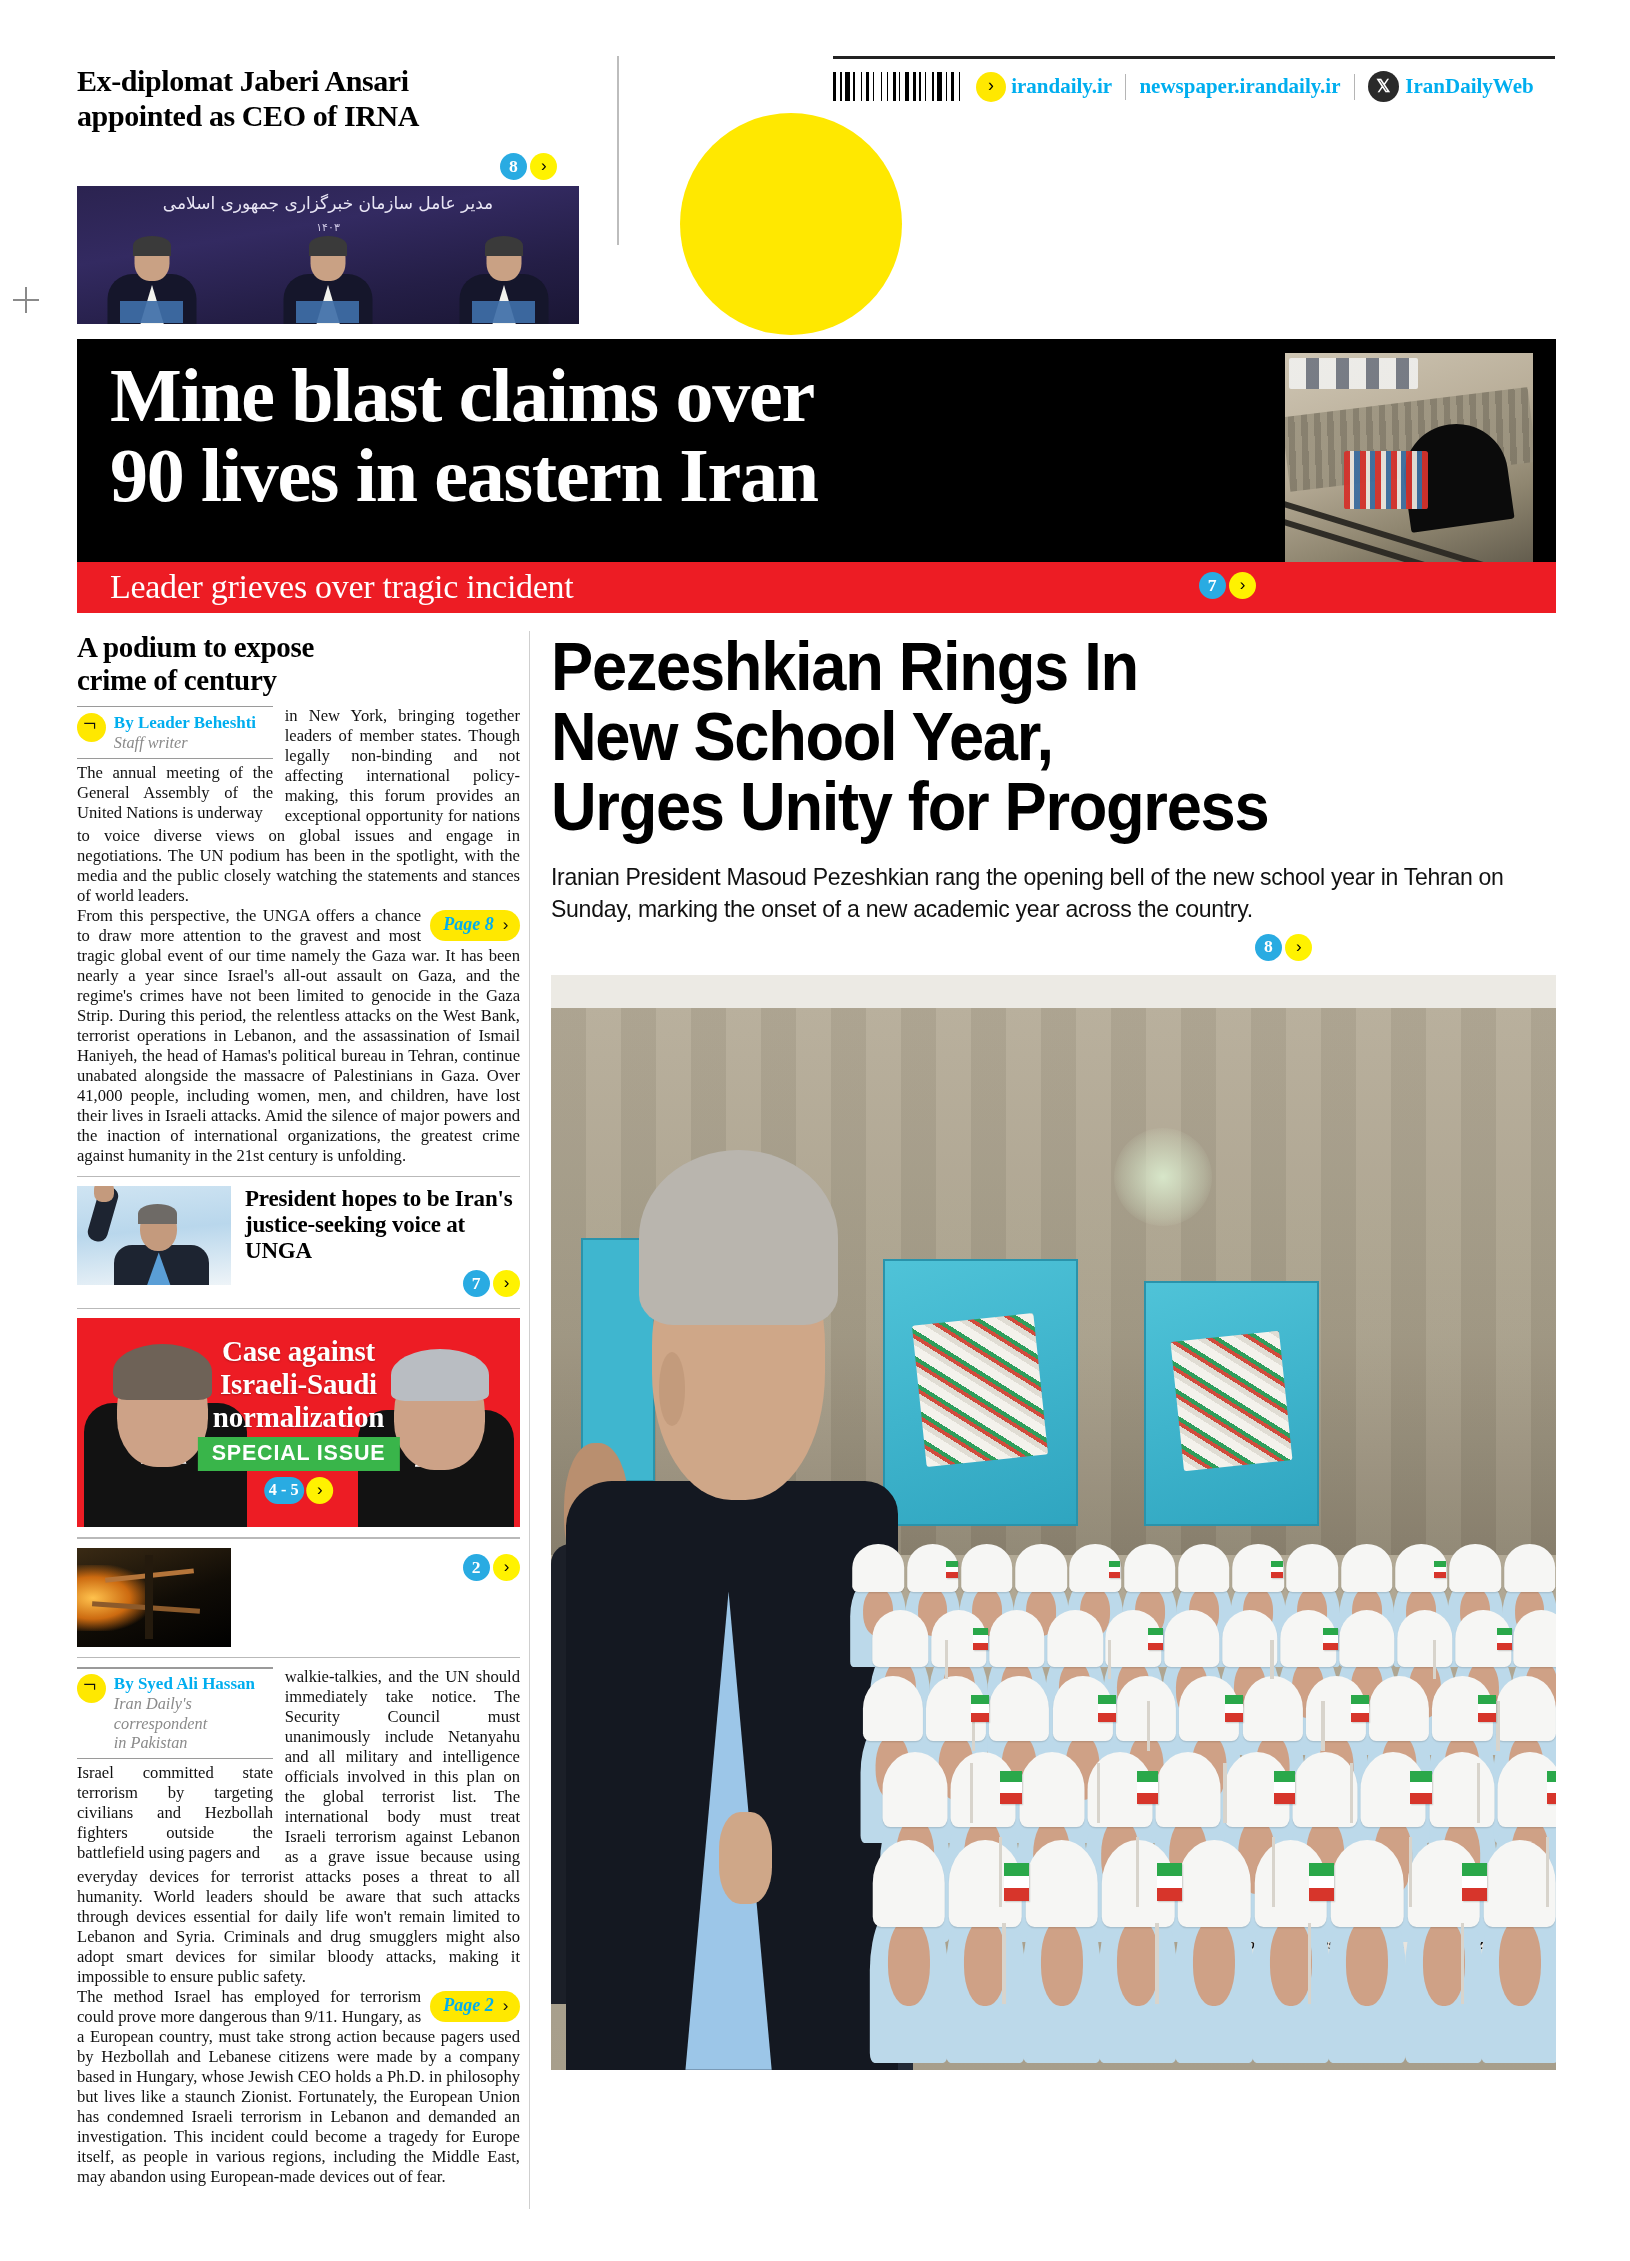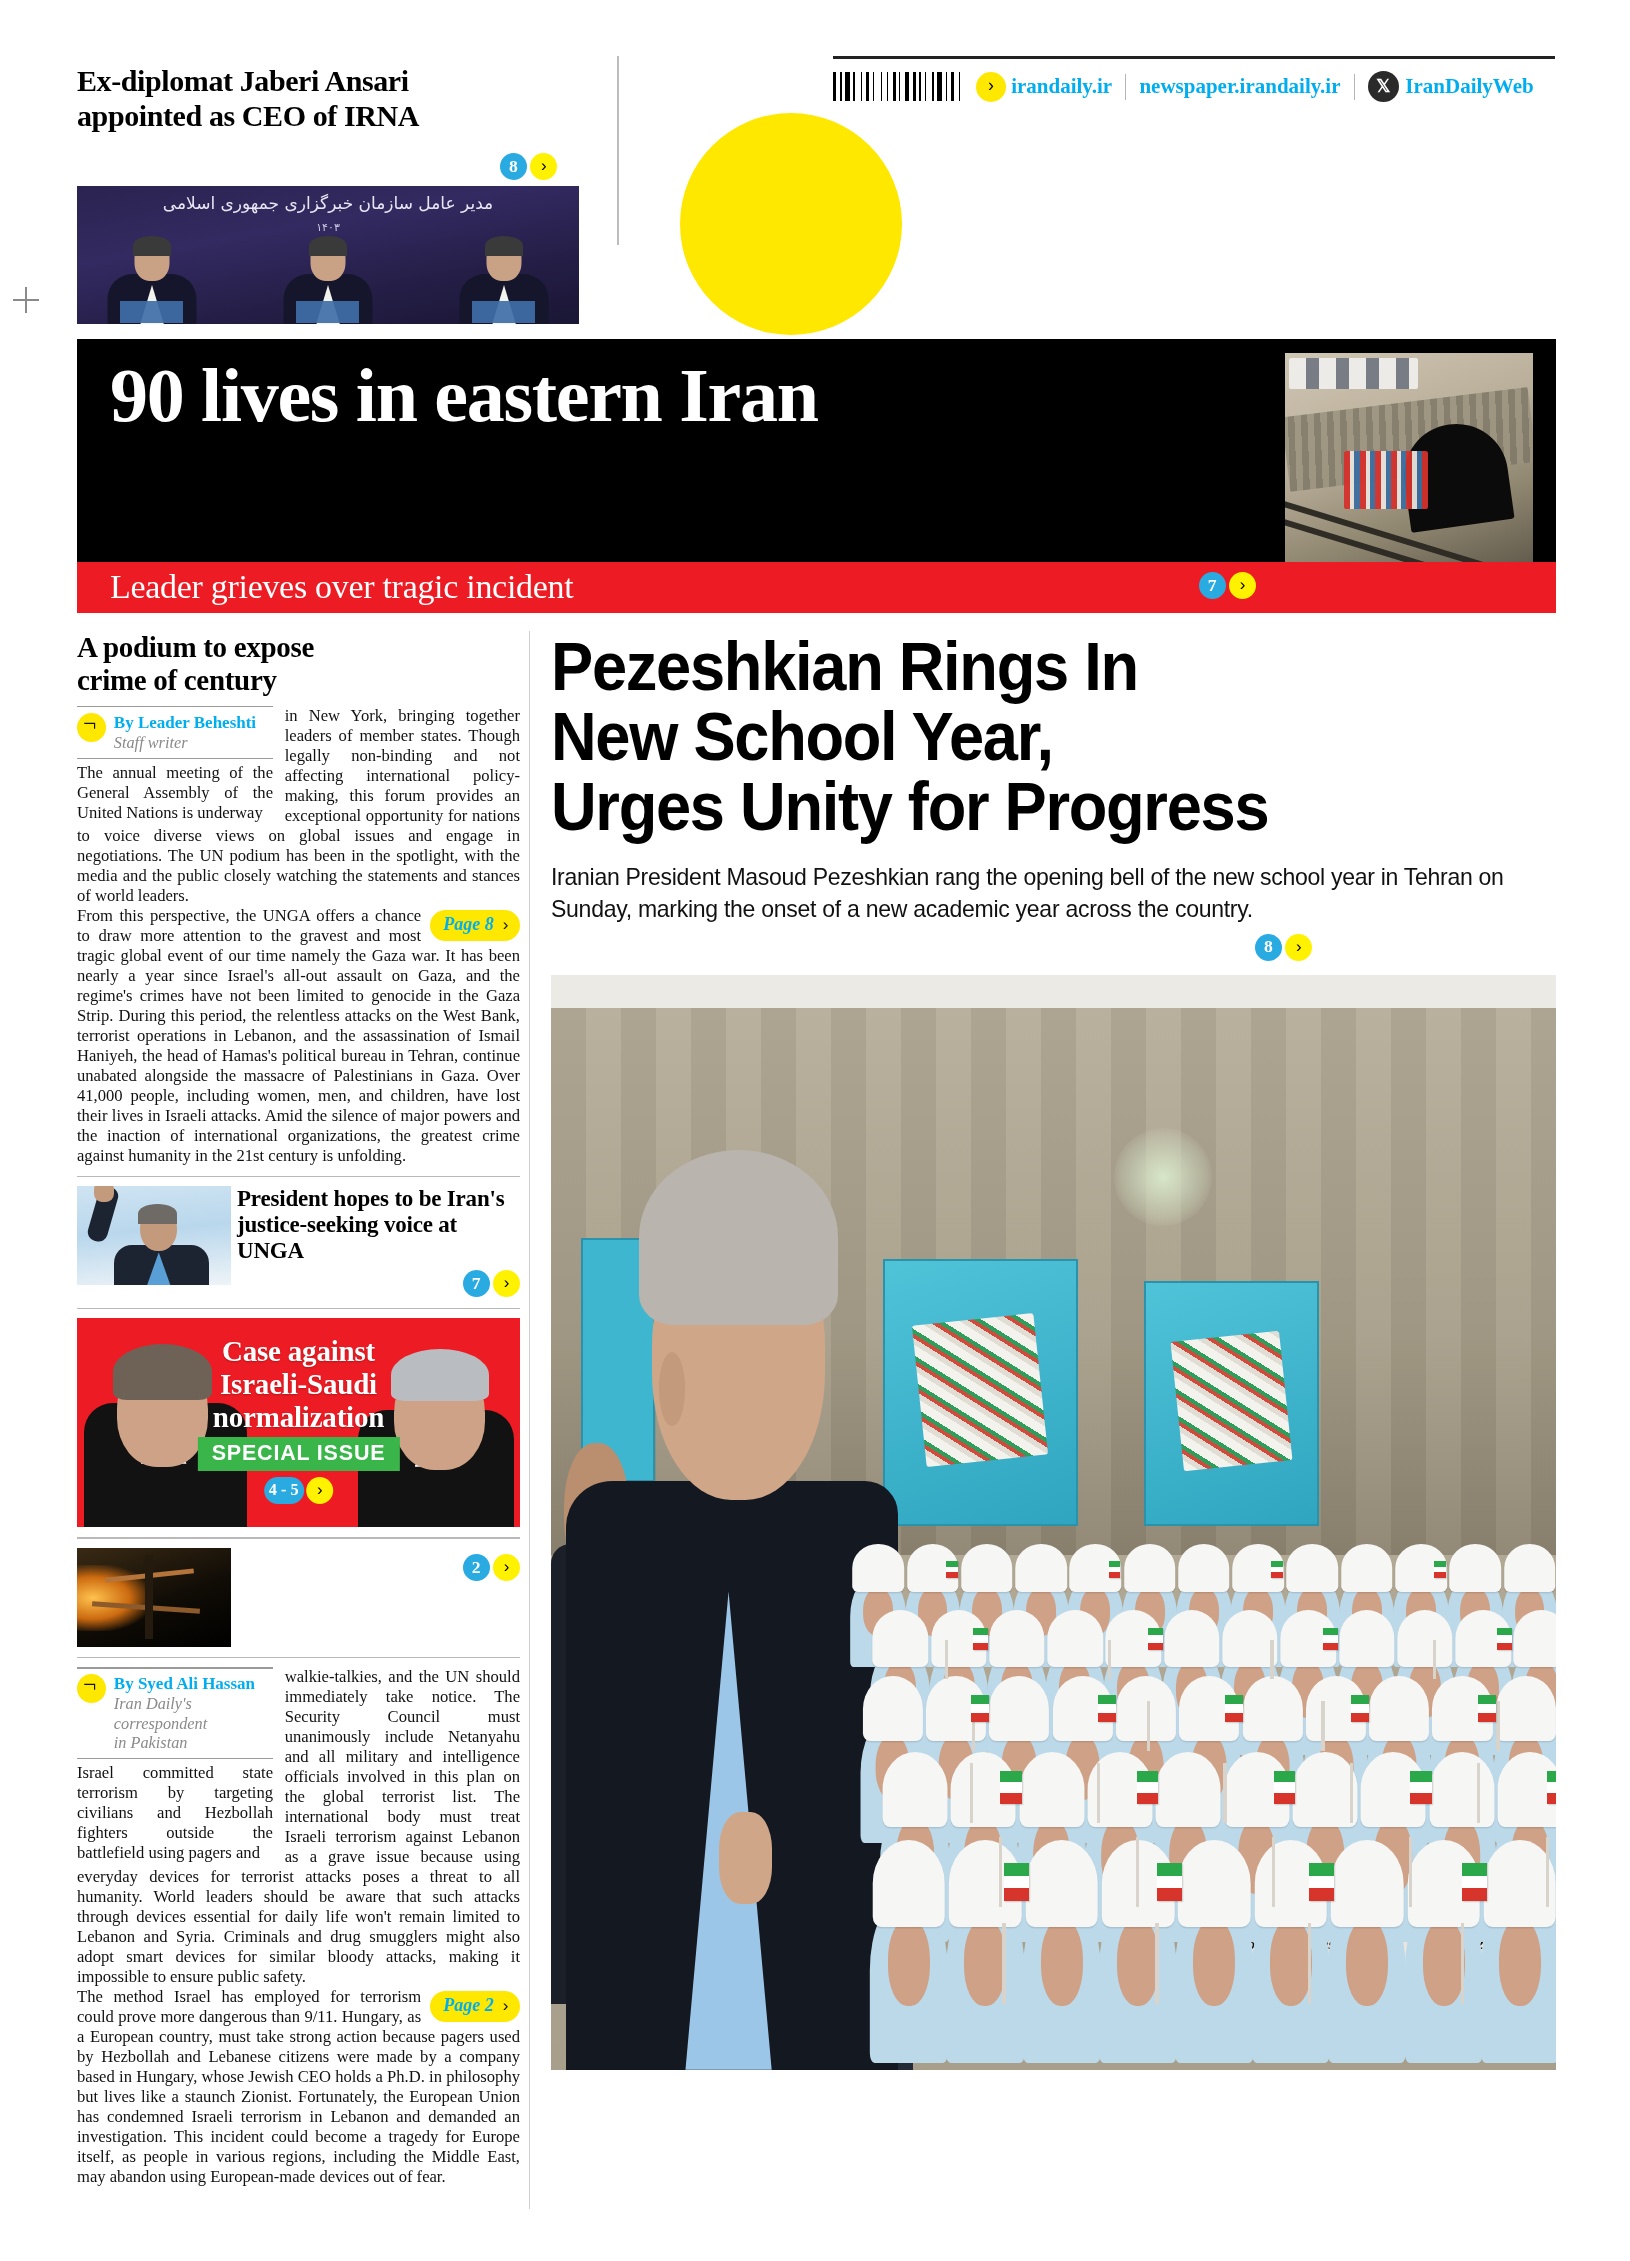--- a/index.html
+++ b/index.html
@@ -202,21 +202,21 @@
     float:right; shape-outside:inset(0); margin:3.9px 0 1.3px 9px;
     background:#FFE800; border-radius:19.6px; padding:4.6px 11.7px 5.2px 13px;
     display:flex; align-items:center; gap:9px;
   }
   .pagelink .pl-t { color:#00AEEF; font-weight:bold; font-style:italic; font-size:18px; font-family:"Liberation Serif", serif; }
   .pagelink .pl-a { color:#111; font-family:"Liberation Sans", sans-serif; font-size:17px; }
 
   .hr-grey { height:1.3px; background:#b9b9b9; margin:10.4px 0 9px 0; }
 
   
-  .teaser { display:flex; gap:6px; align-items:flex-start;justify-content:flex-end; }
+  .teaser { display:flex; gap:14px; align-items:flex-start;justify-content:flex-end; }
   .teaser .tph { width:154px; height:99px; flex:0 0 auto; overflow:hidden; position:relative; }
   .teaser .ttxt { flex:1 1 auto; }
   .teaser h3 {
     margin:0; font-family:"Liberation Serif", serif; font-weight:bold;
     font-size:23px; line-height:1.12; letter-spacing:-0.2px; color:#000;
   }
   .teaser .tb { display:flex; justify-content:flex-end; gap:3.3px; margin-top:6.5px; }
 
   .ph-wave {
     background:linear-gradient(175deg,#cfe4f2 0%,#b9d7ec 45%,#eef4f8 100%);
@@ -474,20 +474,21 @@
         <span class="wl-txt">newspaper.irandaily.ir</span>
         <span class="wl-sep"></span>
         <span class="x-logo">𝕏</span>
         <span class="wl-txt">IranDailyWeb</span>
       </div>
     </div>
   </div>
 
   <div class="leadbanner">
     <div class="lb-head">
+      <div>Mine blast claims over</div>
       <div>90 lives in eastern Iran</div>
     </div>
 
     <div class="mine-photo">
       <div class="cars"></div>
         <div class="wall"></div>
         <div class="tunnel"></div>
       <div class="crew"></div>
         <div class="rail"></div>
         <div class="rail rail2"></div>

